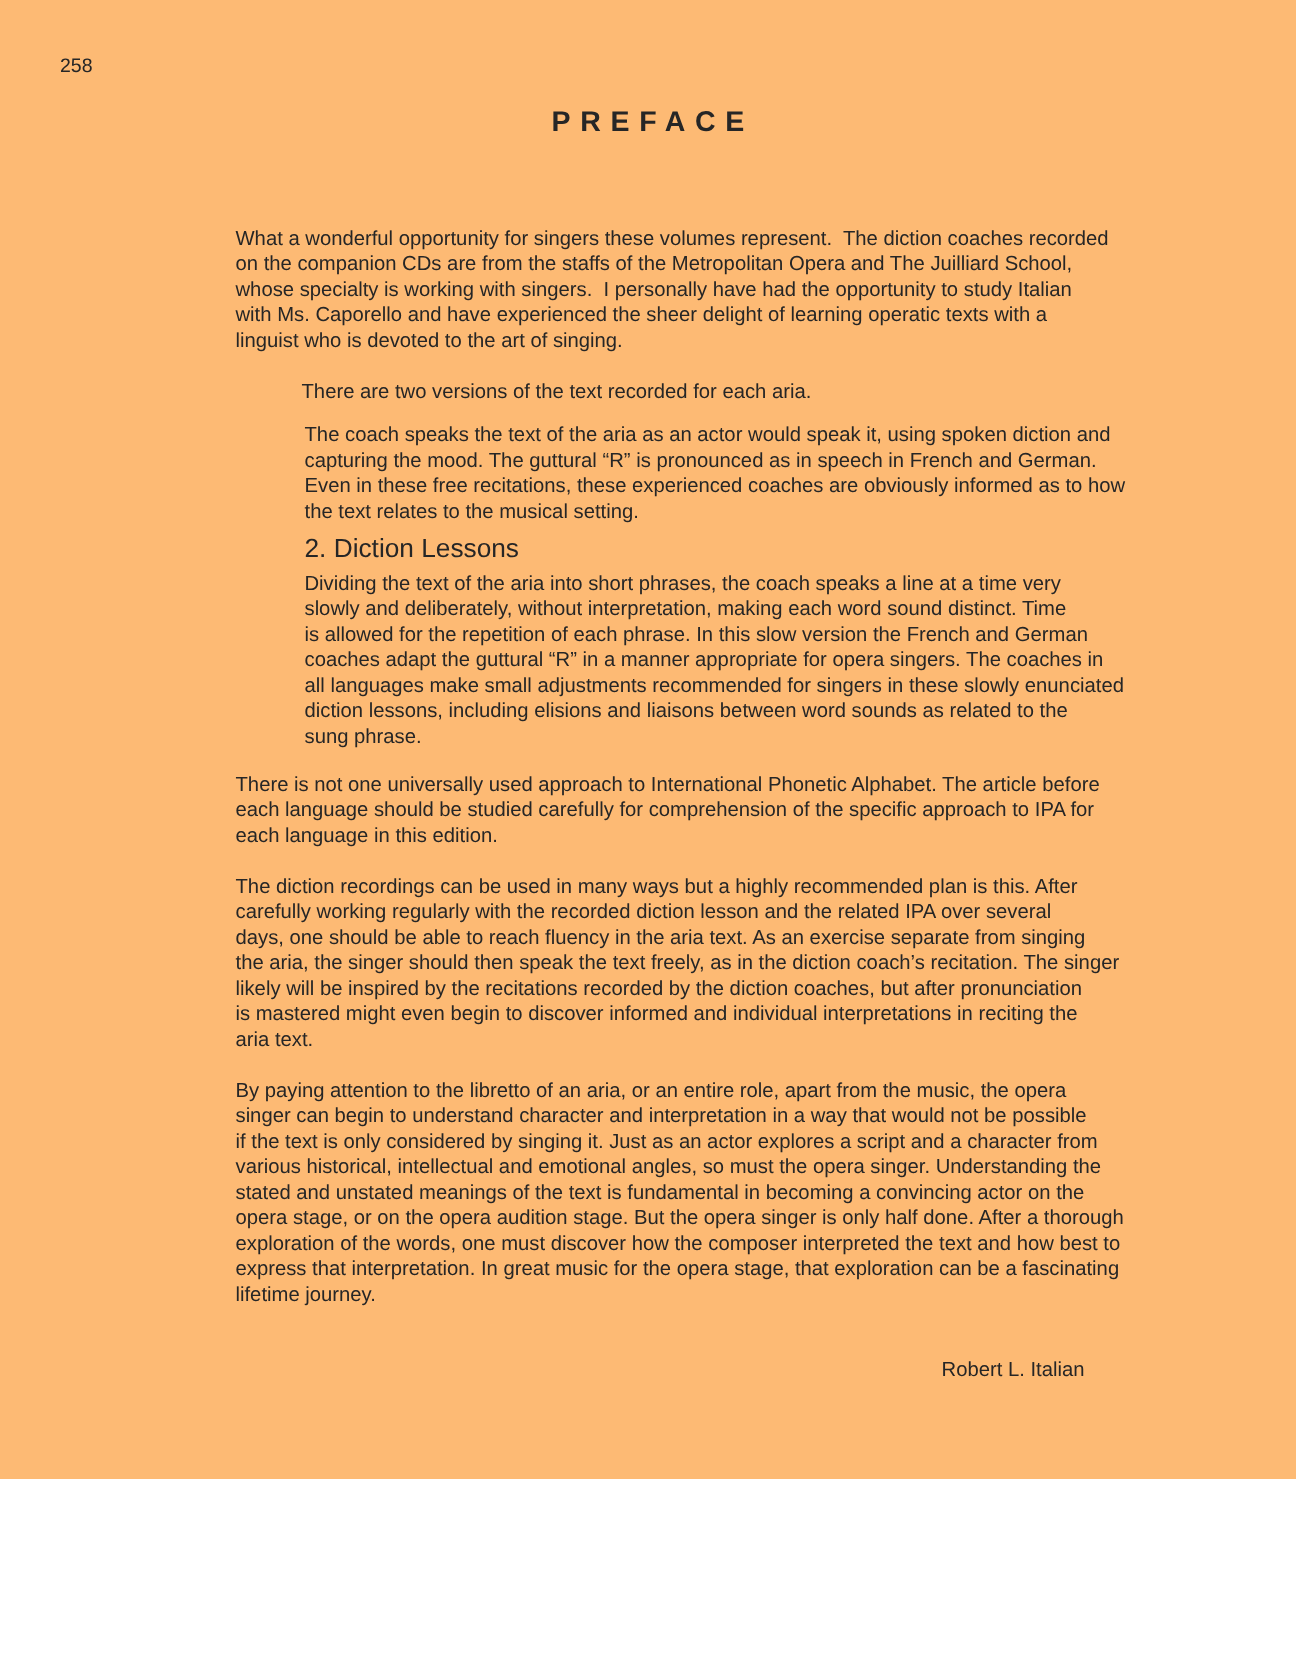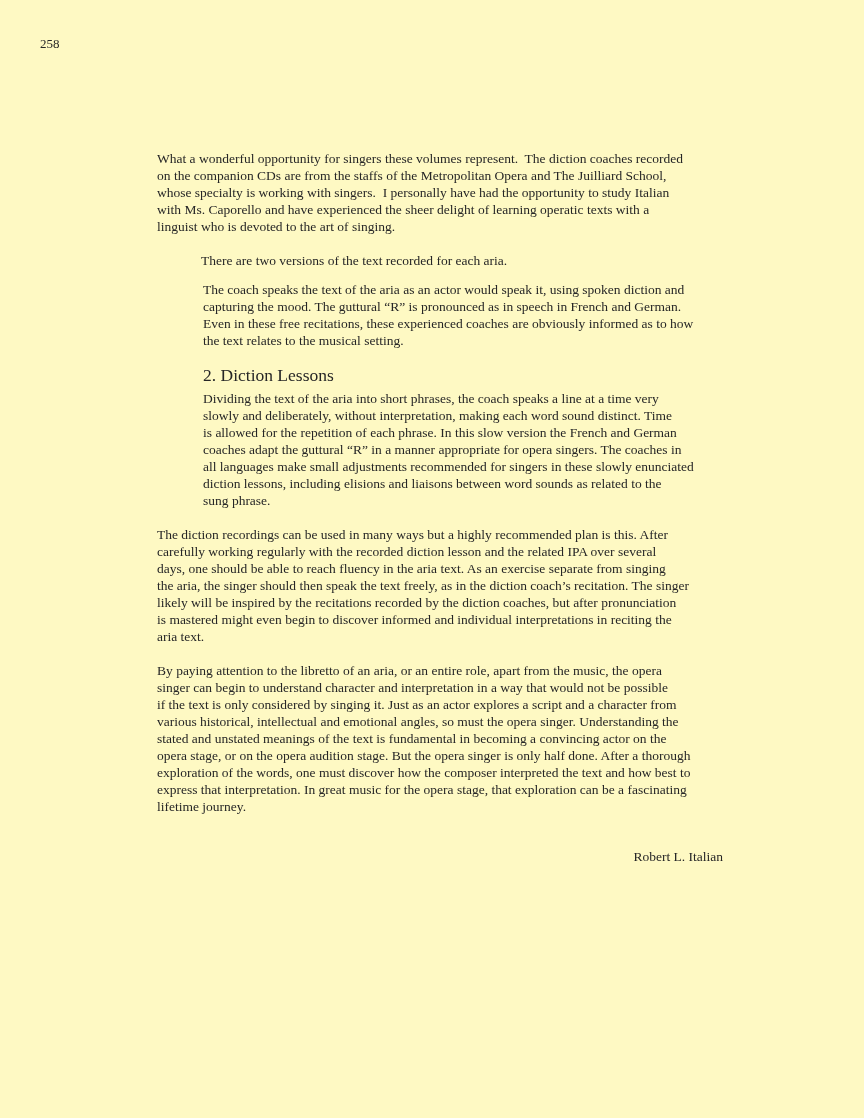--- a/index.html
+++ b/index.html
@@ -3,23 +3,23 @@
 <meta charset="utf-8">
 <style>
   html, body {
     margin: 0;
     padding: 0;
     background: #ffffff;
   }
   .page {
     position: relative;
     width: 864px;
-    height: 1118px;
-    background: #fef9c3;
-    font-family: Liberation Serif, serif;
+    height: 986px;
+    background: #fdba74;
+    font-family: Liberation Sans, sans-serif;
     color: #262626;
     overflow: hidden;
   }
   .page-number {
     position: absolute;
     left: 40px;
     top: 36px;
     font-size: 13px;
     line-height: 15px;
   }
@@ -43,21 +43,21 @@
     font-size: 13.5px;
     line-height: 17px;
   }
   .para {
     white-space: pre;      
     margin: 0;
   }
   .versions-note { margin-top: 17px; margin-left: 44px; }
   .section { margin-left: 46px; }
   .section-1 { margin-top: 12px; }
-  .section-2 { margin-top: 15px; }
+  .section-2 { margin-top: 5px; }
   .section-heading {
     font-size: 17.5px;
     line-height: 22px;
     margin: 0;
     font-weight: normal;
   }
   .section-body { margin-top: 4px; }
   .ipa-note   { margin-top: 15px; }
   .plan-para  { margin-top: 17px; }
   .libretto-para { margin-top: 17px; }
@@ -68,20 +68,21 @@
   }
   .signature div { line-height: 17px; }
 </style>
 </head>
 <body>
 
 <div class="page">
 
   <div class="page-number">258</div>
 
+  <div class="page-title">PREFACE</div>
 
   <div class="content">
 
     <p class="para intro-para">What a wonderful opportunity for singers these volumes represent.  The diction coaches recorded
 on the companion CDs are from the staffs of the Metropolitan Opera and The Juilliard School,
 whose specialty is working with singers.  I personally have had the opportunity to study Italian
 with Ms. Caporello and have experienced the sheer delight of learning operatic texts with a
 linguist who is devoted to the art of singing.</p>
 
     <p class="para versions-note">There are two versions of the text recorded for each aria.</p>
@@ -97,20 +98,23 @@
       <h2 class="section-heading">2. Diction Lessons</h2>
       <p class="para section-body">Dividing the text of the aria into short phrases, the coach speaks a line at a time very
 slowly and deliberately, without interpretation, making each word sound distinct. Time
 is allowed for the repetition of each phrase. In this slow version the French and German
 coaches adapt the guttural “R” in a manner appropriate for opera singers. The coaches in
 all languages make small adjustments recommended for singers in these slowly enunciated
 diction lessons, including elisions and liaisons between word sounds as related to the
 sung phrase.</p>
     </div>
 
+    <p class="para ipa-note">There is not one universally used approach to International Phonetic Alphabet. The article before
+each language should be studied carefully for comprehension of the specific approach to IPA for
+each language in this edition.</p>
 
     <p class="para plan-para">The diction recordings can be used in many ways but a highly recommended plan is this. After
 carefully working regularly with the recorded diction lesson and the related IPA over several
 days, one should be able to reach fluency in the aria text. As an exercise separate from singing
 the aria, the singer should then speak the text freely, as in the diction coach’s recitation. The singer
 likely will be inspired by the recitations recorded by the diction coaches, but after pronunciation
 is mastered might even begin to discover informed and individual interpretations in reciting the
 aria text.</p>
 
     <p class="para libretto-para">By paying attention to the libretto of an aria, or an entire role, apart from the music, the opera

